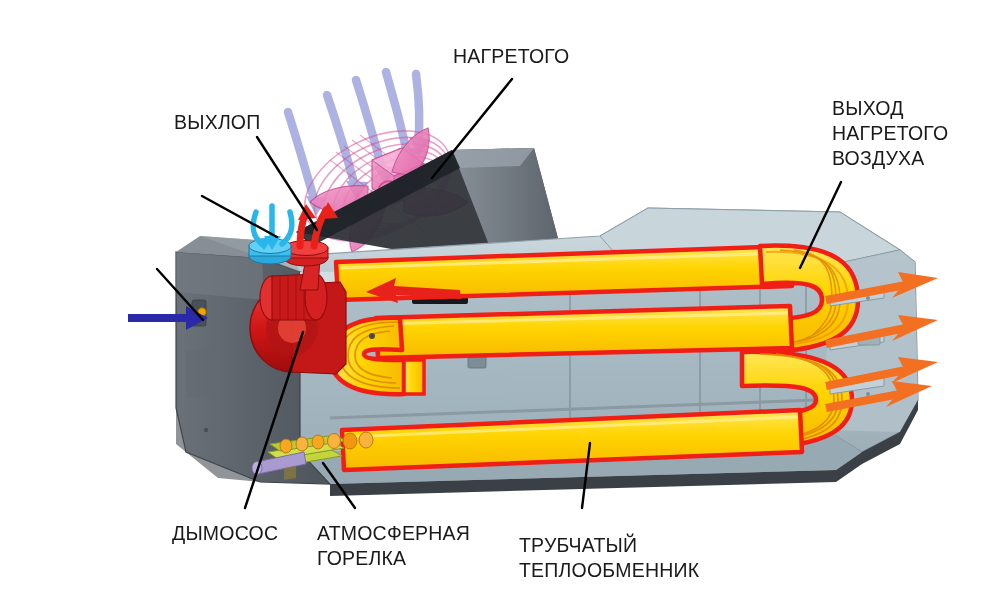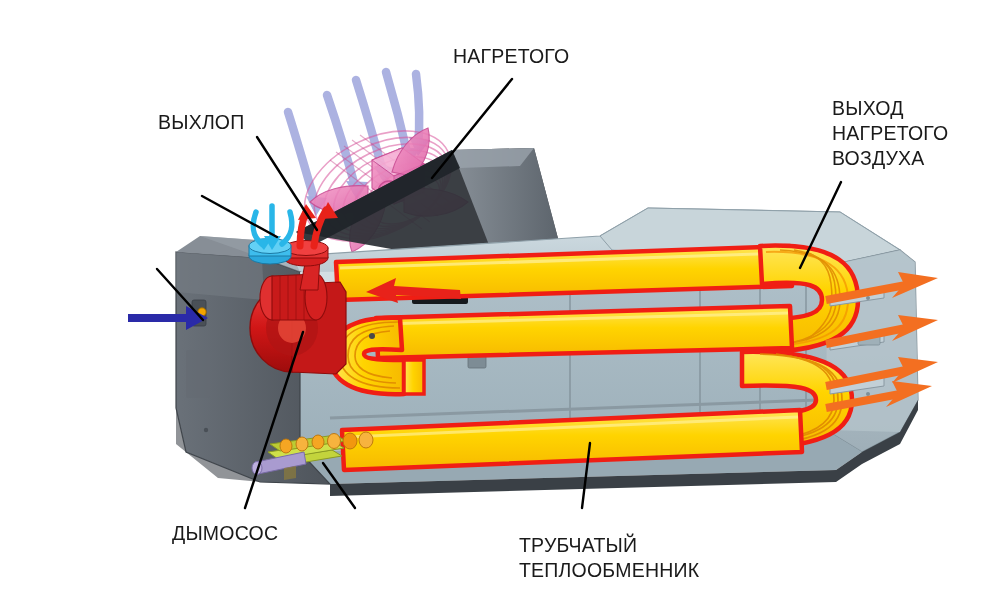--- a/index.html
+++ b/index.html
@@ -353,27 +353,29 @@
         <line x1="157" y1="269" x2="203" y2="320"></line>
         <line x1="841" y1="182" x2="800" y2="268"></line>
         <line x1="245" y1="508" x2="303" y2="332"></line>
         <line x1="355" y1="508" x2="323" y2="463"></line>
         <line x1="582" y1="508" x2="590" y2="443"></line>
       </g>
   </svg>
 
   <div class="lbl" style="left:453px;top:44px;">НАГРЕТОГО</div>
 
-  <div class="lbl" style="left:158px;top:110px;">ВЫХЛОП</div>
+  <div class="lbl" style="left:174px;top:110px;">ВЫХЛОП</div>
 
 
 
   <div class="lbl" style="left:832px;top:96px;width:160px;">ВЫХОД
 НАГРЕТОГО
 ВОЗДУХА</div>
 
   <div class="lbl" style="left:172px;top:521px;">ДЫМОСОС</div>
 
+  <div class="lbl" style="left:317px;top:521px;width:175px;">АТМОСФЕРНАЯ
+ГОРЕЛКА</div>
 
   <div class="lbl" style="left:519px;top:533px;width:210px;">ТРУБЧАТЫЙ
 ТЕПЛООБМЕННИК</div>
 
 </div>
 
 </body></html>

